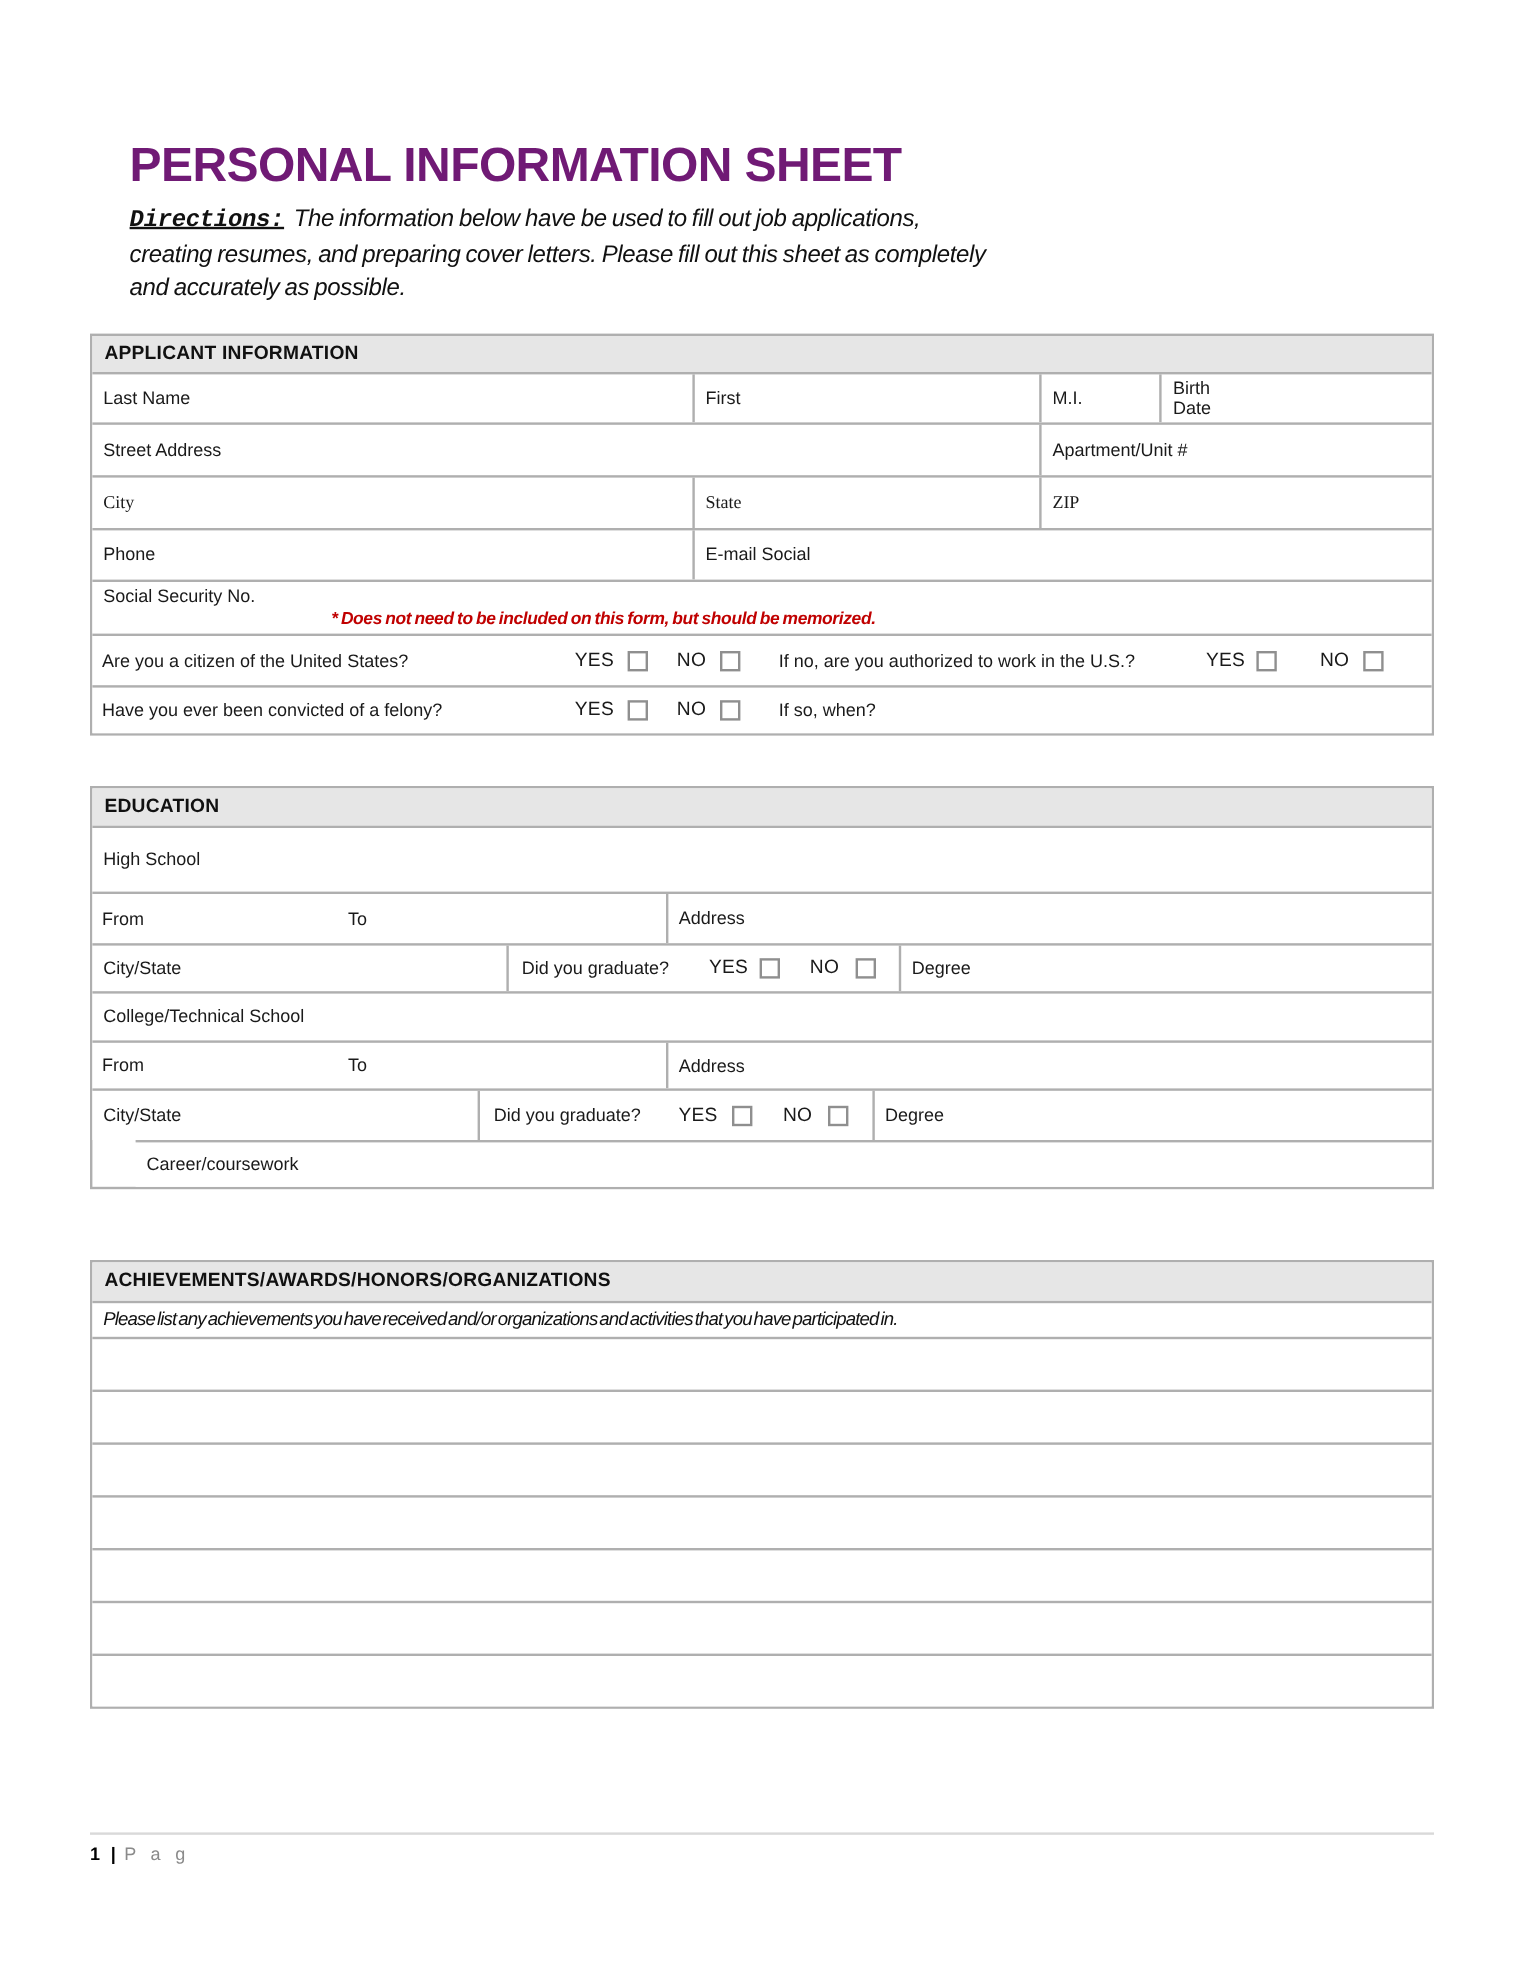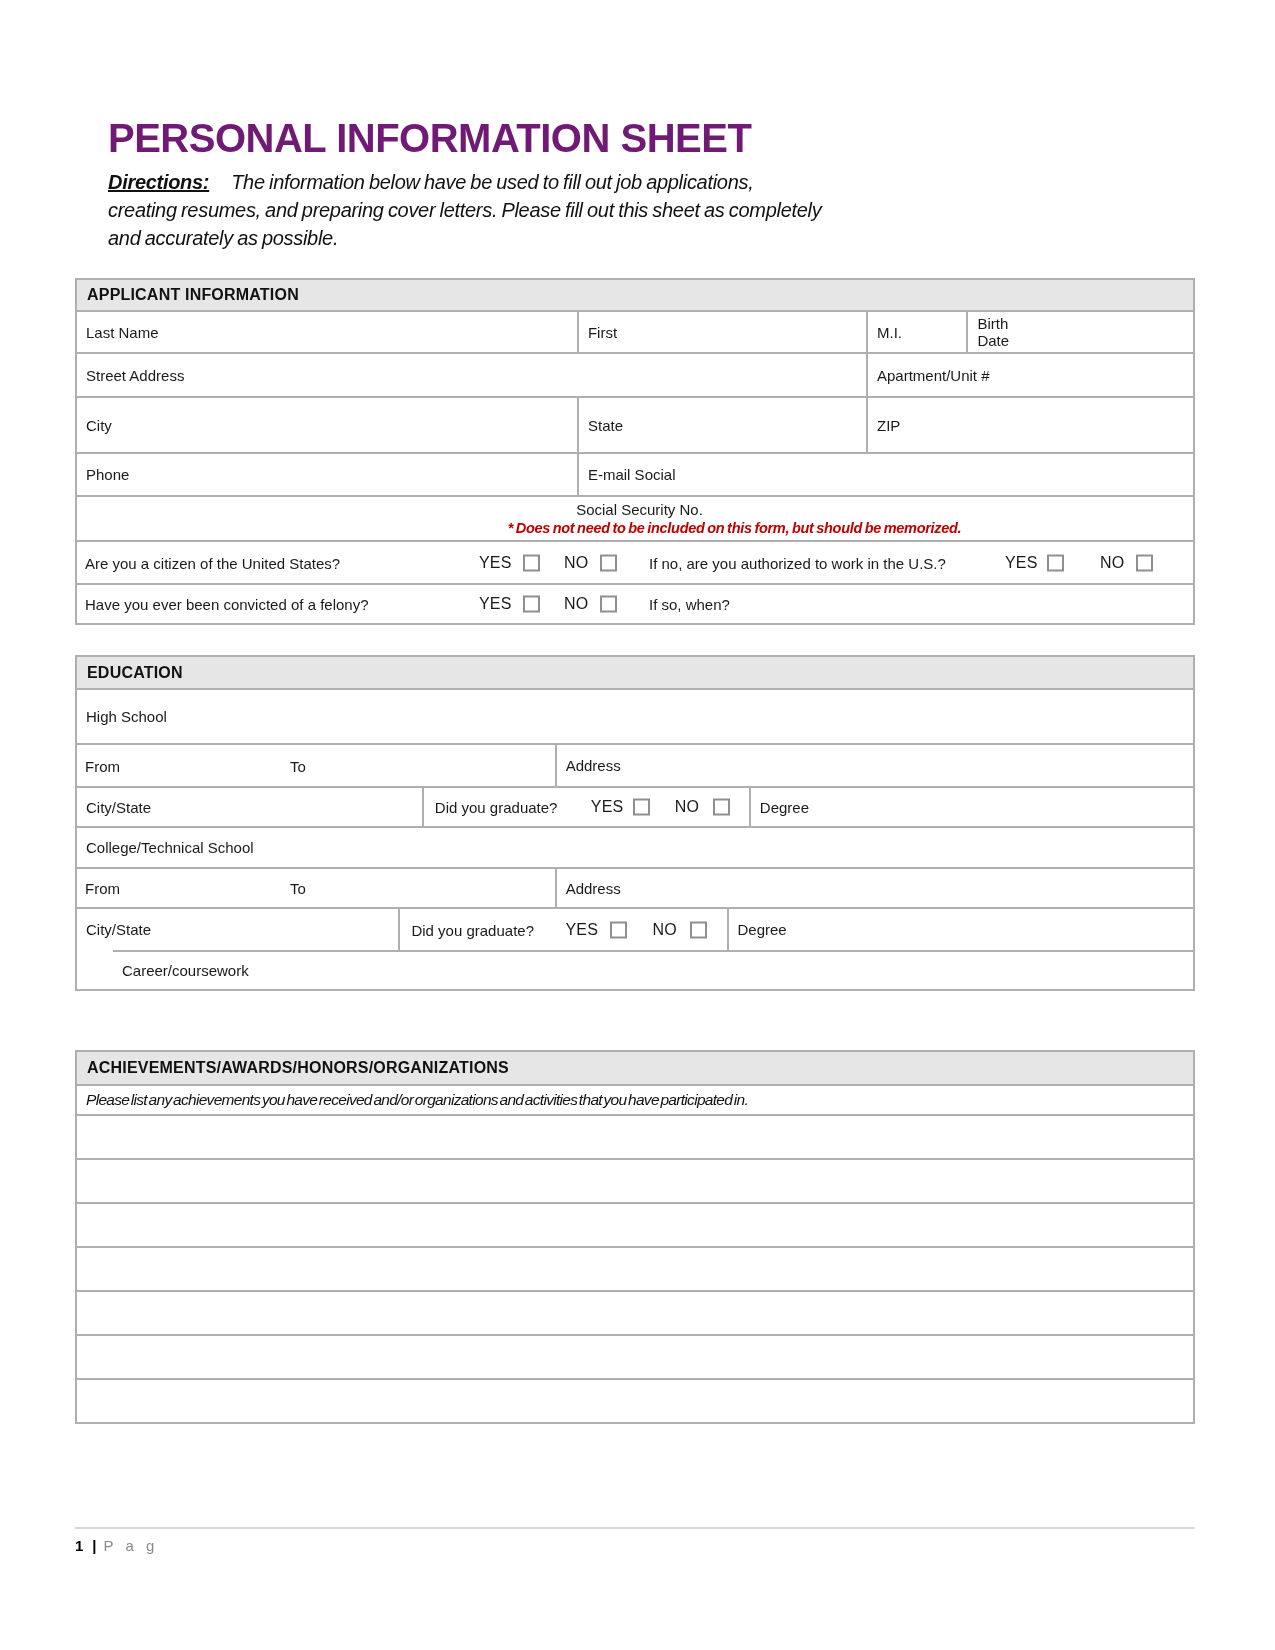--- a/index.html
+++ b/index.html
@@ -15,21 +15,21 @@
   }
   .title{
     position:absolute;left:108px;top:116px;font-size:40px;font-weight:bold;
     letter-spacing:-0.5px;color:#701a75;white-space:nowrap;
   }
   .directions{
     position:absolute;left:108px;top:168px;width:900px;font-size:20px;
     font-style:italic;line-height:28px;letter-spacing:-0.3px;word-spacing:-1px;color:#111;
   }
   .directions .dir-label{
-    font-weight:bold;text-decoration:underline;margin-right:22px;
+    font-weight:bold;text-decoration:underline;margin-right:8px;font-family:Liberation Mono, monospace;
   }
   .tbl{
     position:absolute;left:75px;width:1120px;border:2px solid var(--bd);
     box-sizing:border-box;background:#fff;font-size:15px;
   }
   .sechead{
     background:var(--bar);display:flex;align-items:center;padding-left:10px;
     font-weight:bold;font-size:16px;letter-spacing:0.2px;color:#111;
   }
   .trow{
@@ -41,21 +41,21 @@
     overflow:hidden;
   }
   .cell + .cell{border-left:2px solid var(--bd);}
   .cb{
     display:inline-block;width:13px;height:13px;border:2px solid #8f8f8f;
     background:#fff;box-sizing:content-box;flex:none;
   }
   .abs{position:absolute;top:50%;transform:translateY(-50%);white-space:nowrap;}
   .yn{font-size:16px;letter-spacing:0.2px;}
   .prelines{white-space:pre-line;line-height:17px;}
-  .ssnrow{flex-direction:column;align-items:center;justify-content:center;padding-left:9px;}
+  .ssnrow{flex-direction:column;align-items:flex-start;justify-content:center;padding-left:9px;}
   .ssn-note{
     margin-left:190px;margin-top:2px;color:var(--red);font-style:italic;font-weight:600;
     font-size:14.5px;letter-spacing:-0.3px;word-spacing:-1px;
   }
   .ach-note{
     font-style:italic;font-size:15.5px;letter-spacing:-0.7px;word-spacing:-2px;color:#111;
   }
   .footer-rule{position:absolute;left:75px;top:1527px;width:1120px;height:2px;background:#d9d9d9;}
   .footer-text{position:absolute;left:75px;top:1537px;font-size:15px;white-space:nowrap;}
   .footer-text .pnum{font-weight:bold;color:#000;}
@@ -96,21 +96,21 @@
 
     <div class="trow" style="height:44px;">
       <div class="cell" style="width:70.7%;">
           <span>Street Address</span>
         </div>
       <div class="cell" style="width:29.3%;">
           <span>Apartment/Unit #</span>
         </div>
     </div>
 
-    <div class="trow" style="height:56px;">
+    <div class="trow" style="height:44px;font-family:Liberation Serif, serif;">
       <div class="cell" style="width:44.8%;">
           <span>City</span>
         </div>
       <div class="cell" style="width:25.9%;">
           <span>State</span>
         </div>
       <div class="cell" style="width:29.3%;">
           <span>ZIP</span>
         </div>
     </div>

